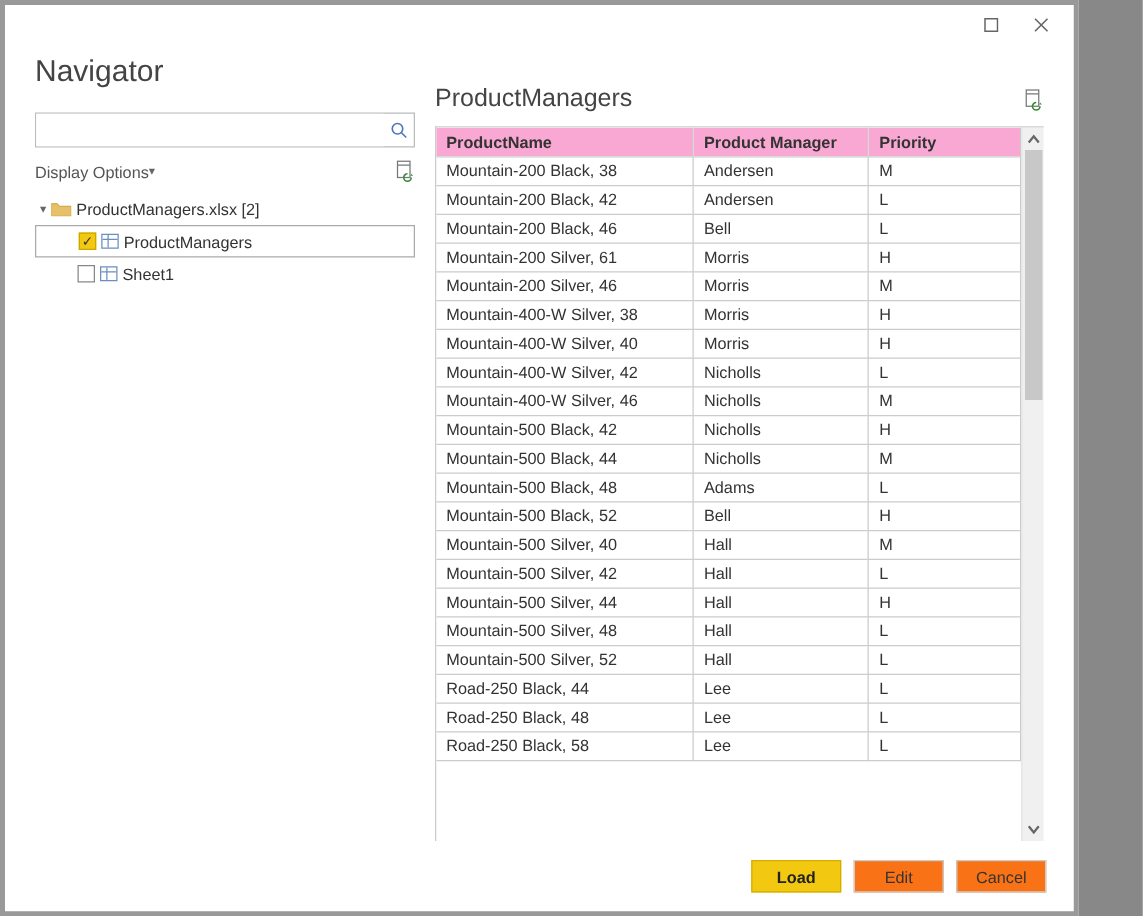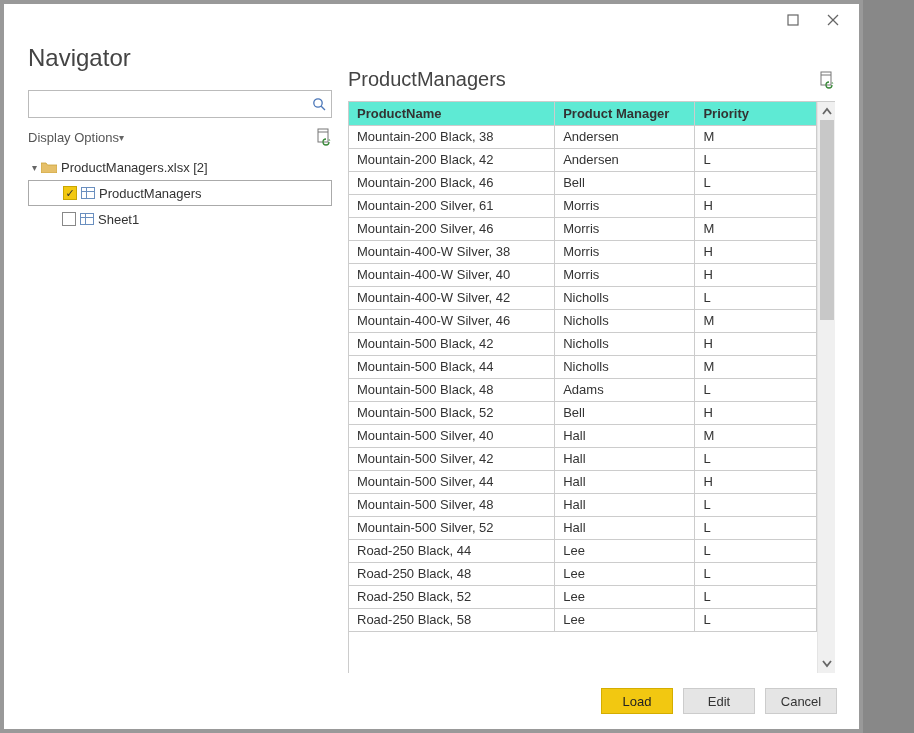--- a/index.html
+++ b/index.html
@@ -156,21 +156,21 @@
     border-bottom: 1px solid #ccc;
     text-align: left;
     padding: 3px 8px;
     font-size: 13px;
     overflow: hidden;
     white-space: nowrap;
     text-overflow: ellipsis;
     height: 23px;
   }
   .data-table th {
-    background: #5eead4;
+    background: #f9a8d4;
     font-weight: 600;
     color: #333;
   }
   .table-scroll {
     flex:1;
     overflow:hidden;
   }
   .vscroll {
     width: 18px;
     background: #f0f0f0;
@@ -194,30 +194,31 @@
     display: flex;
     justify-content: flex-end;
     align-items: center;
     gap: 10px;
     padding: 0 22px;
   }
   .btn {
     min-width: 72px;
     height: 26px;
     border: 1px solid #ccc;
-    background: #e5e5e5;
+    background: #f97316;
     display: flex; align-items: center; justify-content: center;
     font-size: 13px;
     color: #333;
     cursor: pointer;
   }
   .btn.primary {
     background: #f2c811;
     border-color: #d4ad00;
     color: #222;
+    font-weight: bold;
   }
   svg { display:block; }
   .caret {
     font-size: 10px;
     color: #666;
   }
 </style>
 </head>
 <body>
 
@@ -415,25 +416,20 @@
                   <td>Road-250 Black, 44</td>
                   <td>Lee</td>
                   <td>L</td>
                 </tr>
                 <tr>
                   <td>Road-250 Black, 48</td>
                   <td>Lee</td>
                   <td>L</td>
                 </tr>
                 <tr>
-                  <td>Road-250 Black, 52</td>
-                  <td>Lee</td>
-                  <td>L</td>
-                </tr>
-                <tr>
                   <td>Road-250 Black, 58</td>
                   <td>Lee</td>
                   <td>L</td>
                 </tr>
               </tbody>
           </table>
         </div>
         <div class="vscroll">
           <div class="arrow">
             <svg width="12" height="10">

